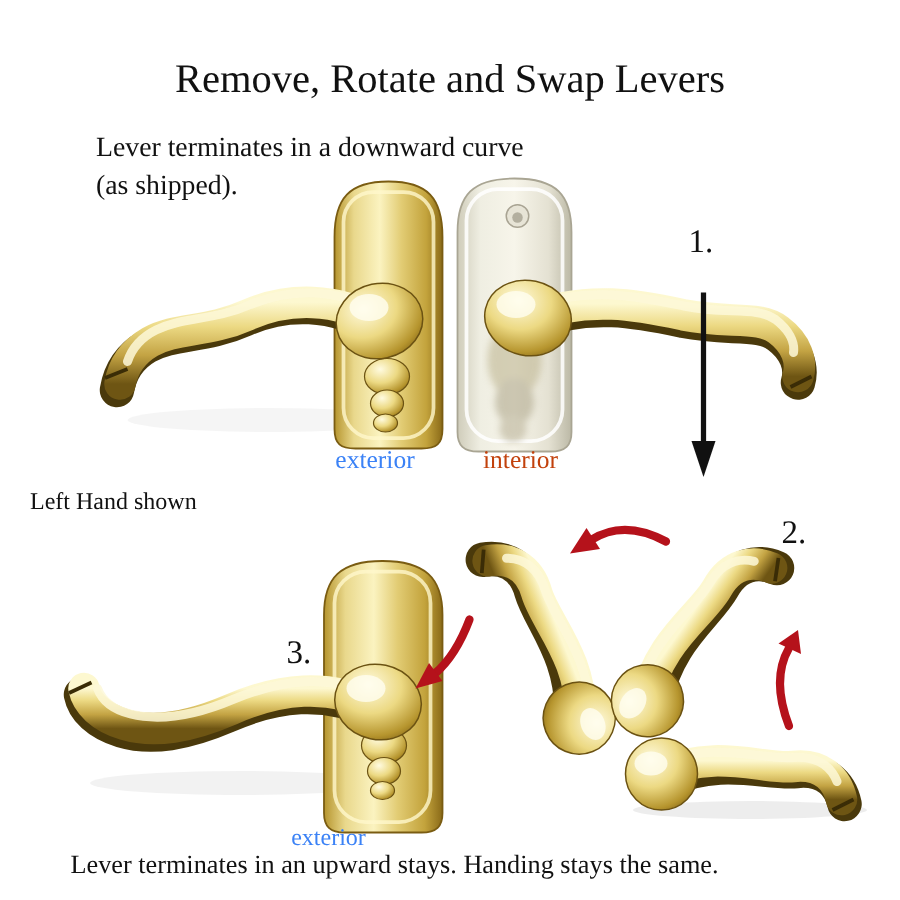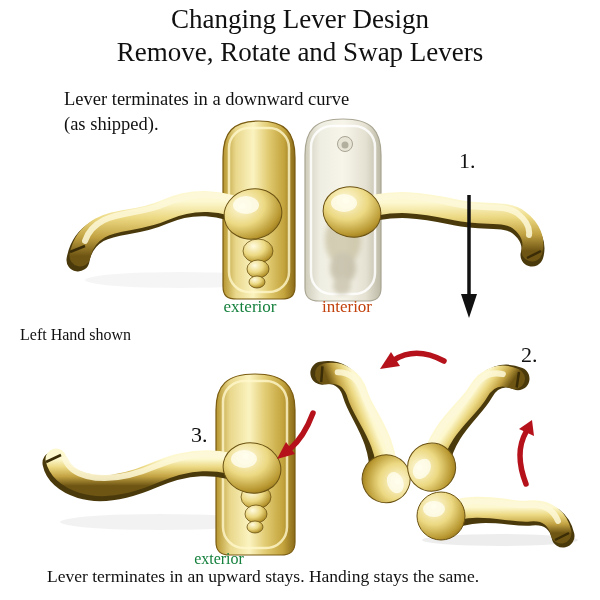--- a/index.html
+++ b/index.html
@@ -7,21 +7,21 @@
          font-family:"Liberation Serif","DejaVu Serif",serif;color:#111;}
   .stage svg{position:absolute;left:0;top:0;}
   .txt{position:absolute;white-space:pre-line;}
   .title{left:50%;transform:translateX(-50%);font-size:27px;white-space:nowrap;}
   .t1{top:4px;}
   .t2{top:37px;}
   .note-shipped{left:64px;top:87px;font-size:18.5px;line-height:1.35;}
   .left-hand{left:20px;top:326px;font-size:16px;}
   .result-note{left:47px;top:566px;font-size:17.5px;white-space:nowrap;}
   .lbl{font-size:17px;transform:translateX(-50%);}
-  .lbl-red{color:#15803d;}
+  .lbl-red{color:#3b82f6;}
   .lbl-blue{color:#c2410c;}
   .ext-top{left:250px;top:297px;}
   .int{left:347px;top:297px;}
   .ext-bottom{left:219px;top:550px;font-size:16px;}
   .stepnum{font-size:22px;}
   .s1{left:459px;top:148px;}
   .s2{left:521px;top:342px;}
   .s3{left:191px;top:422px;}
 </style>
 </head>
@@ -159,21 +159,20 @@
       <ellipse cx="244" cy="459" rx="13" ry="9" fill="#fffef0" opacity="0.8"></ellipse>
     </g>
   </g>
 
   <g>
     <path d="M 313 413 Q 304 437 290 449" fill="none" stroke="#b5121b" stroke-width="5.5" stroke-linecap="round"></path>
     <polygon points="277,459 286,442 295,454" fill="#b5121b"></polygon>
   </g>
 </svg>
 
-  <div class="txt title t1">Changing Lever Design</div>
   <div class="txt title t2">Remove, Rotate and Swap Levers</div>
 
   <div class="txt note-shipped">Lever terminates in a downward curve
 (as shipped).</div>
 
   <div class="txt lbl lbl-red ext-top">exterior</div>
   <div class="txt lbl lbl-blue int">interior</div>
 
   <div class="txt stepnum s1">1.</div>
   <div class="txt stepnum s2">2.</div>

